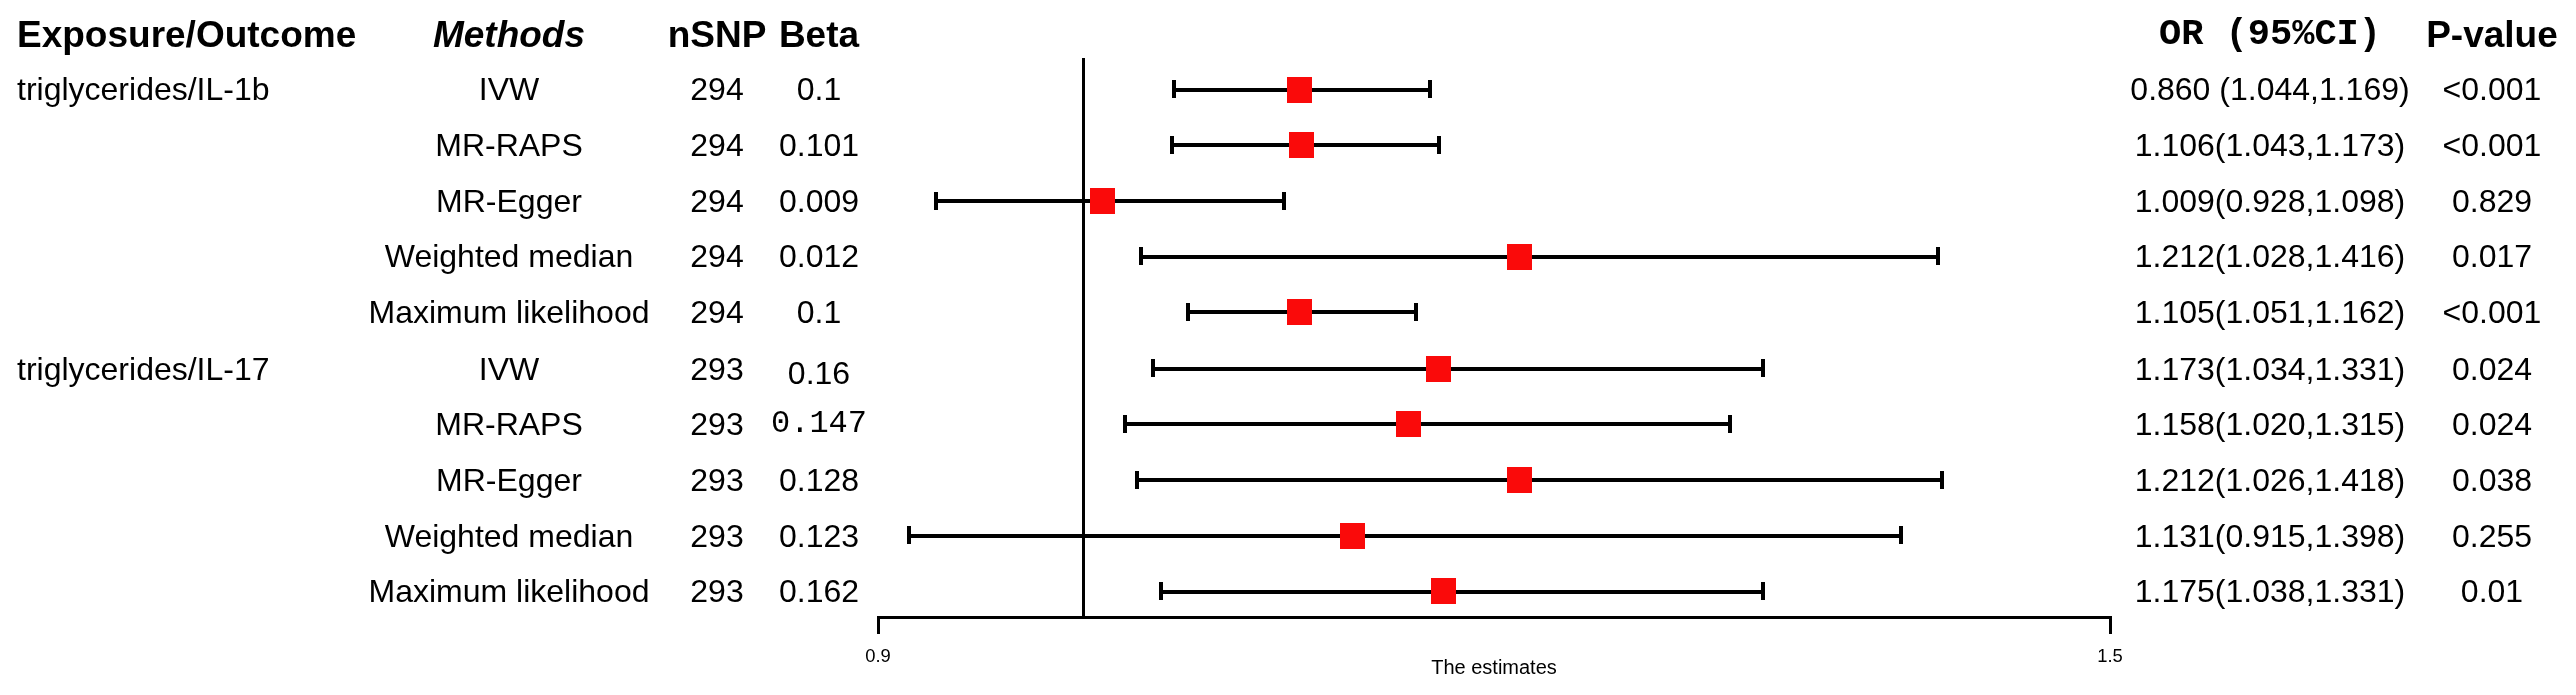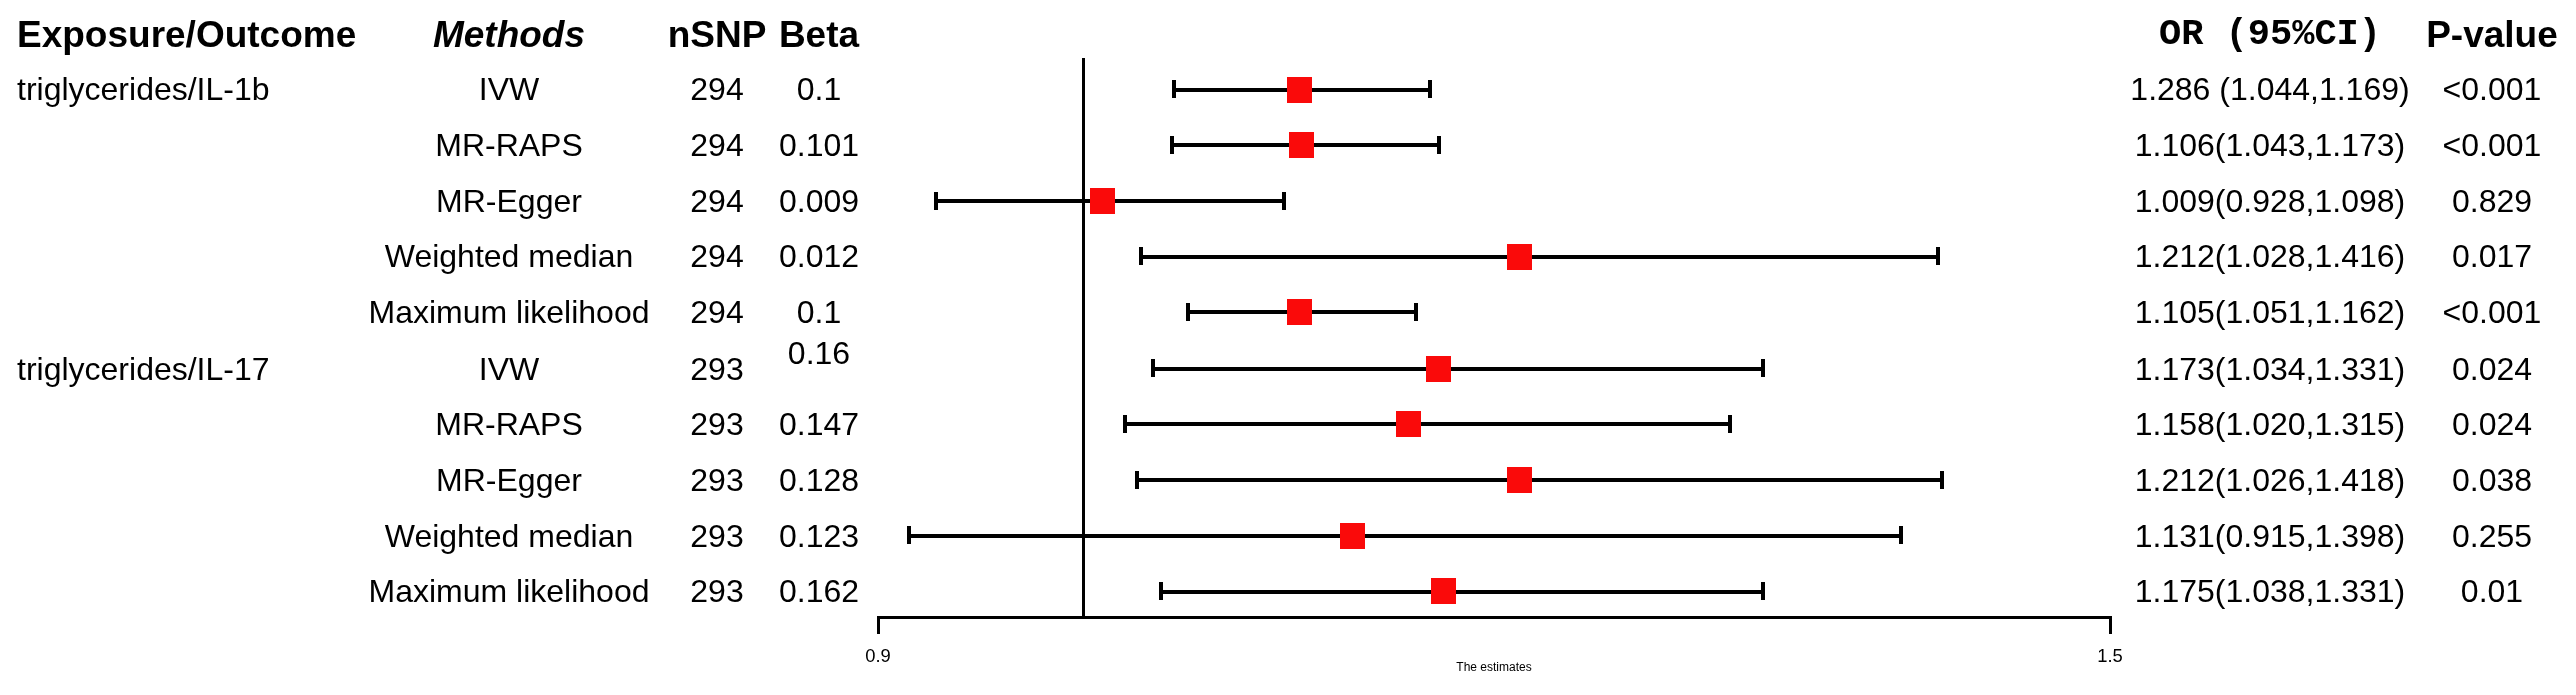--- a/index.html
+++ b/index.html
@@ -10,41 +10,41 @@
     color: #000000;
     overflow: hidden;
   }
   #canvas { position: relative; width: 2576px; height: 555px; background: #ffffff; }
   .txt { position: absolute; white-space: nowrap; line-height: 1; }
   .hdr { font-size: 37px; font-weight: bold; }
   .cell { font-size: 32px; font-weight: normal; }
   .centered { transform: translate(-50%, -50%); }
   .leftal { transform: translateY(-50%); }
   .tick-label { font-size: 18.4px; transform: translate(-50%, -50%); }
-  .axis-title { font-size: 12px; transform: translate(-50%, -50%); }
+  .axis-title { font-size: 20px; transform: translate(-50%, -50%); }
   .shape { position: absolute; }
 </style>
 </head>
 <body>
 
 <div id="canvas">
 
   <div class="txt hdr leftal" style="left:17px;   top:34px;">Exposure/Outcome</div>
   <div class="txt hdr centered" style="left:509px;  top:34px;font-style:italic;">Methods</div>
   <div class="txt hdr centered" style="left:717px; top:34px;">nSNP</div>
   <div class="txt hdr centered" style="left:819px; top:34px;">Beta</div>
   <div class="txt hdr centered" style="left:2270px; top:34px;font-family:Liberation Mono, monospace;">OR (95%CI)</div>
   <div class="txt hdr centered" style="left:2492px; top:34px;">P-value</div>
 
   <div id="rows-layer">
       <div class="txt cell leftal" style="left: 17px; top: 89px;">triglycerides/IL-1b</div>
       <div class="txt cell centered" style="left: 509px; top: 89px;">IVW</div>
       <div class="txt cell centered" style="left: 717px; top: 89px;">294</div>
       <div class="txt cell centered" style="left: 819px; top: 89px;">0.1</div>
-      <div class="txt cell centered" style="left: 2270px; top: 89px;">1.286 (1.044,1.169)</div>
+      <div class="txt cell centered" style="left: 2270px; top: 89px;">0.860 (1.044,1.169)</div>
       <div class="txt cell centered" style="left: 2492px; top: 89px;">&lt;0.001</div>
       <div class="txt cell centered" style="left: 509px; top: 145px;">MR-RAPS</div>
       <div class="txt cell centered" style="left: 717px; top: 145px;">294</div>
       <div class="txt cell centered" style="left: 819px; top: 145px;">0.101</div>
       <div class="txt cell centered" style="left: 2270px; top: 145px;">1.106(1.043,1.173)</div>
       <div class="txt cell centered" style="left: 2492px; top: 145px;">&lt;0.001</div>
       <div class="txt cell centered" style="left: 509px; top: 201px;">MR-Egger</div>
       <div class="txt cell centered" style="left: 717px; top: 201px;">294</div>
       <div class="txt cell centered" style="left: 819px; top: 201px;">0.009</div>
       <div class="txt cell centered" style="left: 2270px; top: 201px;">1.009(0.928,1.098)</div>
@@ -55,26 +55,26 @@
       <div class="txt cell centered" style="left: 2270px; top: 256px;">1.212(1.028,1.416)</div>
       <div class="txt cell centered" style="left: 2492px; top: 256px;">0.017</div>
       <div class="txt cell centered" style="left: 509px; top: 312px;">Maximum likelihood</div>
       <div class="txt cell centered" style="left: 717px; top: 312px;">294</div>
       <div class="txt cell centered" style="left: 819px; top: 312px;">0.1</div>
       <div class="txt cell centered" style="left: 2270px; top: 312px;">1.105(1.051,1.162)</div>
       <div class="txt cell centered" style="left: 2492px; top: 312px;">&lt;0.001</div>
       <div class="txt cell leftal" style="left: 17px; top: 369px;">triglycerides/IL-17</div>
       <div class="txt cell centered" style="left: 509px; top: 369px;">IVW</div>
       <div class="txt cell centered" style="left: 717px; top: 369px;">293</div>
-      <div class="txt cell centered" style="left: 819px; top: 353px;">0.16</div>
+      <div class="txt cell centered" style="left: 819px; top: 373px;">0.16</div>
       <div class="txt cell centered" style="left: 2270px; top: 369px;">1.173(1.034,1.331)</div>
       <div class="txt cell centered" style="left: 2492px; top: 369px;">0.024</div>
       <div class="txt cell centered" style="left: 509px; top: 424px;">MR-RAPS</div>
       <div class="txt cell centered" style="left: 717px; top: 424px;">293</div>
-      <div class="txt cell centered" style="left: 819px; top: 424px;">0.147</div>
+      <div class="txt cell centered" style="left: 819px; top: 424px; font-family: Liberation Mono, monospace;">0.147</div>
       <div class="txt cell centered" style="left: 2270px; top: 424px;">1.158(1.020,1.315)</div>
       <div class="txt cell centered" style="left: 2492px; top: 424px;">0.024</div>
       <div class="txt cell centered" style="left: 509px; top: 480px;">MR-Egger</div>
       <div class="txt cell centered" style="left: 717px; top: 480px;">293</div>
       <div class="txt cell centered" style="left: 819px; top: 480px;">0.128</div>
       <div class="txt cell centered" style="left: 2270px; top: 480px;">1.212(1.026,1.418)</div>
       <div class="txt cell centered" style="left: 2492px; top: 480px;">0.038</div>
       <div class="txt cell centered" style="left: 509px; top: 536px;">Weighted median</div>
       <div class="txt cell centered" style="left: 717px; top: 536px;">293</div>
       <div class="txt cell centered" style="left: 819px; top: 536px; text-align: center;">0.123</div>

